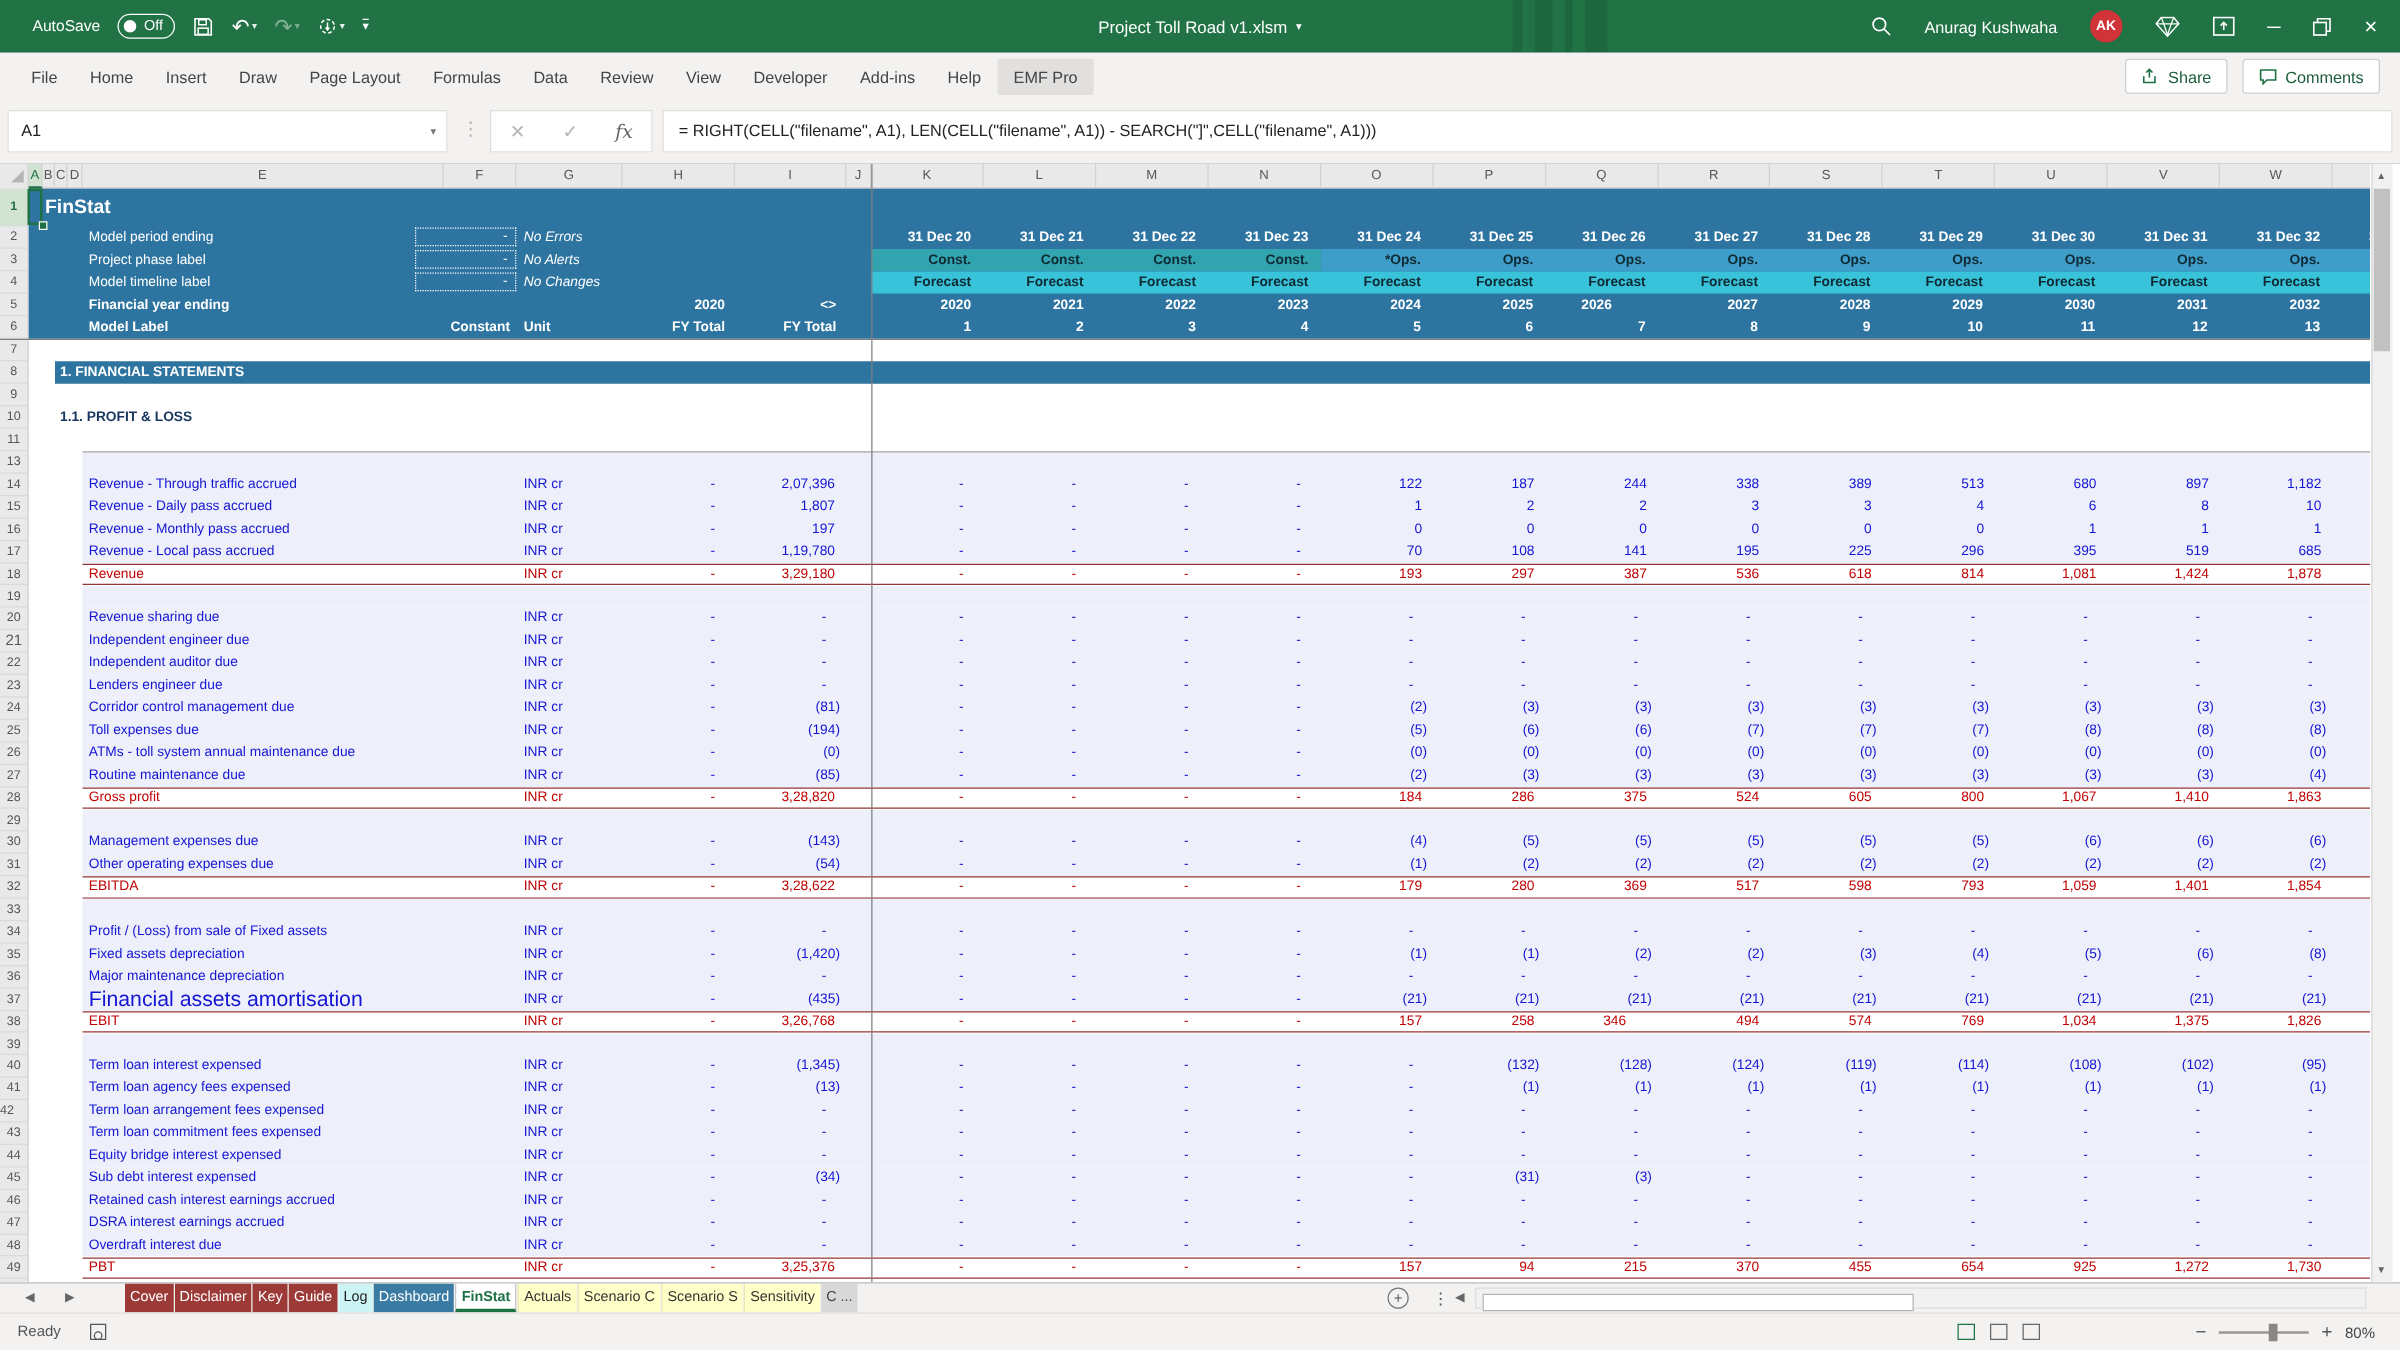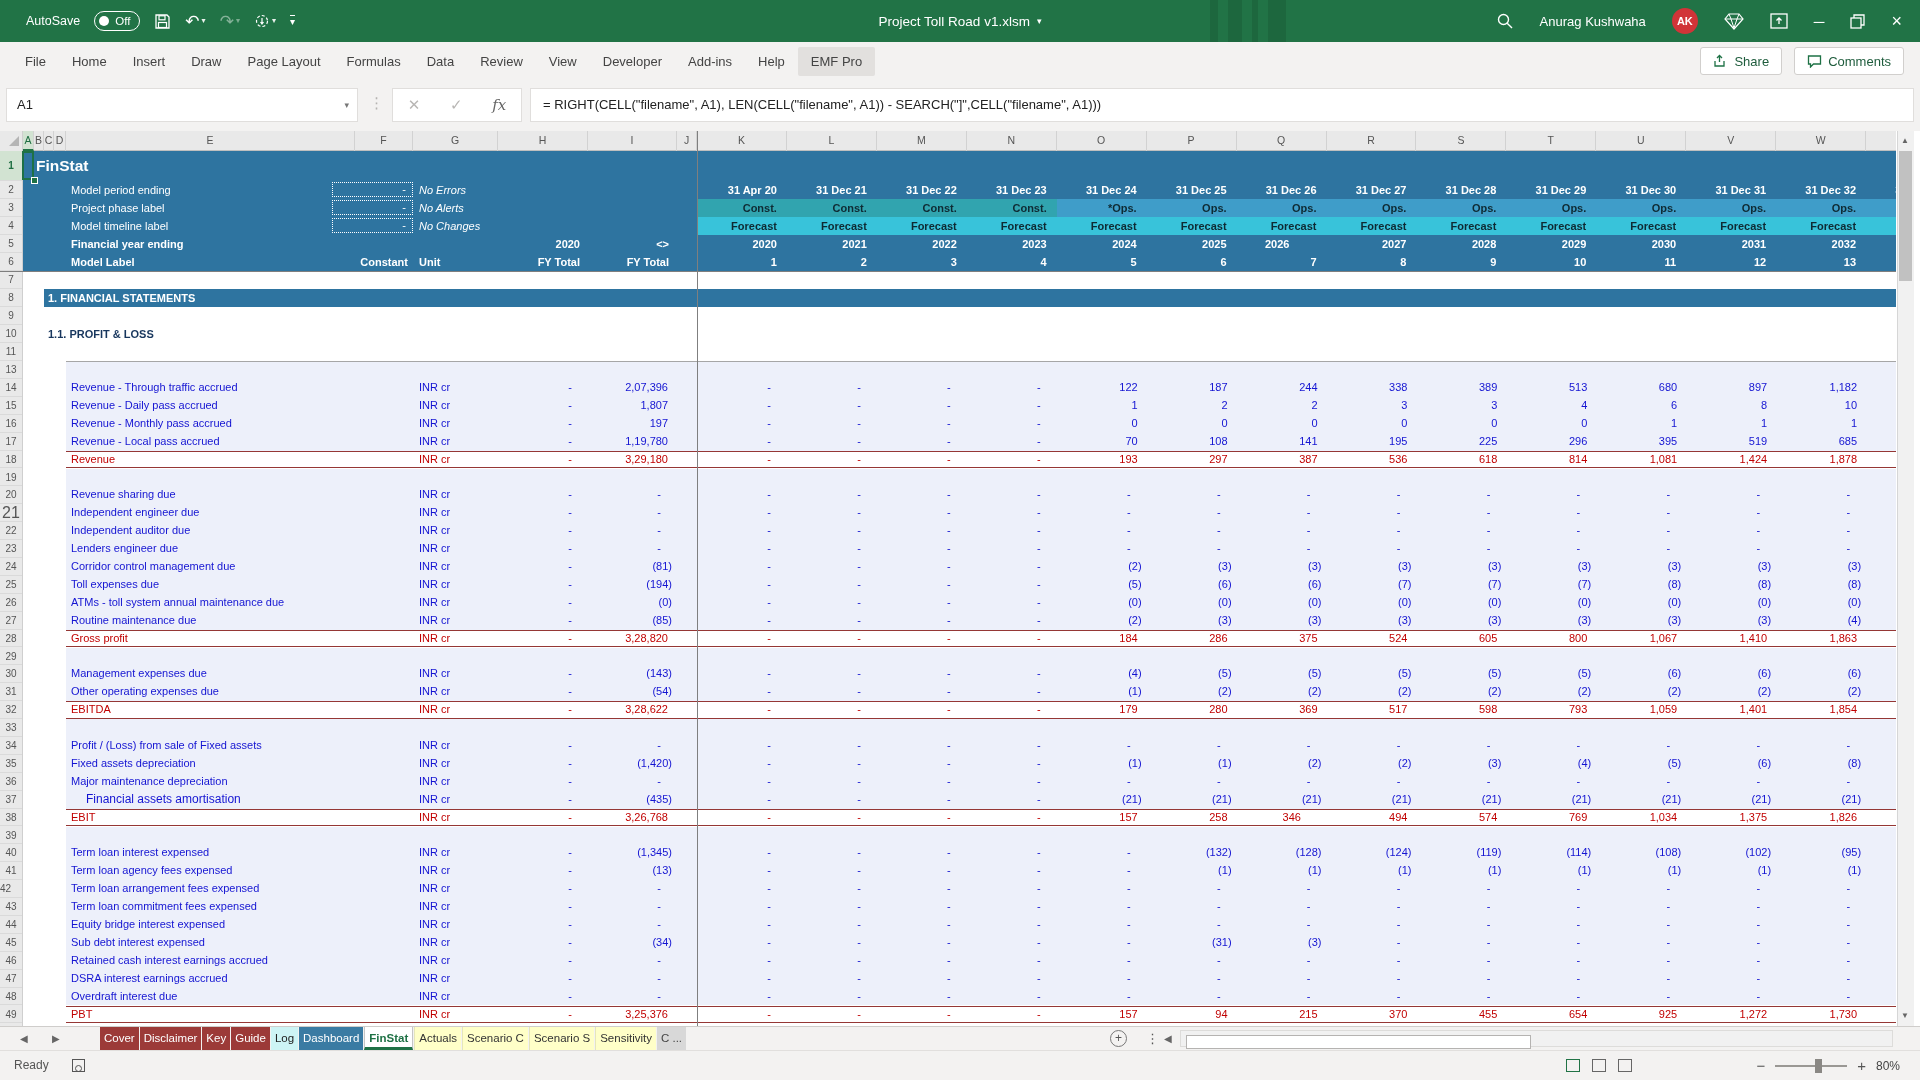--- a/index.html
+++ b/index.html
@@ -230,21 +230,21 @@
       <div style="position: absolute; left: 0px; top: 194px; width: 22px; height: 18px; line-height: 18px; text-align: center; font-size: 10px; color: rgb(85, 85, 85); background: transparent; border-bottom: 1px solid rgb(218, 218, 218); box-sizing: border-box; font-weight: normal;">10</div>
       <div style="position: absolute; left: 0px; top: 212px; width: 22px; height: 18px; line-height: 18px; text-align: center; font-size: 10px; color: rgb(85, 85, 85); background: transparent; border-bottom: 1px solid rgb(218, 218, 218); box-sizing: border-box; font-weight: normal;">11</div>
       <div style="position: absolute; left: 0px; top: 230px; width: 22px; height: 18px; line-height: 18px; text-align: center; font-size: 10px; color: rgb(85, 85, 85); background: transparent; border-bottom: 1px solid rgb(218, 218, 218); box-sizing: border-box; font-weight: normal;">13</div>
       <div style="position: absolute; left: 0px; top: 248px; width: 22px; height: 17.9px; line-height: 17.9px; text-align: center; font-size: 10px; color: rgb(85, 85, 85); background: transparent; border-bottom: 1px solid rgb(218, 218, 218); box-sizing: border-box; font-weight: normal;">14</div>
       <div style="position: absolute; left: 0px; top: 265.9px; width: 22px; height: 17.9px; line-height: 17.9px; text-align: center; font-size: 10px; color: rgb(85, 85, 85); background: transparent; border-bottom: 1px solid rgb(218, 218, 218); box-sizing: border-box; font-weight: normal;">15</div>
       <div style="position: absolute; left: 0px; top: 283.8px; width: 22px; height: 17.9px; line-height: 17.9px; text-align: center; font-size: 10px; color: rgb(85, 85, 85); background: transparent; border-bottom: 1px solid rgb(218, 218, 218); box-sizing: border-box; font-weight: normal;">16</div>
       <div style="position: absolute; left: 0px; top: 301.7px; width: 22px; height: 17.9px; line-height: 17.9px; text-align: center; font-size: 10px; color: rgb(85, 85, 85); background: transparent; border-bottom: 1px solid rgb(218, 218, 218); box-sizing: border-box; font-weight: normal;">17</div>
       <div style="position: absolute; left: 0px; top: 319.6px; width: 22px; height: 17.9px; line-height: 17.9px; text-align: center; font-size: 10px; color: rgb(85, 85, 85); background: transparent; border-bottom: 1px solid rgb(218, 218, 218); box-sizing: border-box; font-weight: normal;">18</div>
       <div style="position: absolute; left: 0px; top: 337.5px; width: 22px; height: 17.9px; line-height: 17.9px; text-align: center; font-size: 10px; color: rgb(85, 85, 85); background: transparent; border-bottom: 1px solid rgb(218, 218, 218); box-sizing: border-box; font-weight: normal;">19</div>
       <div style="position: absolute; left: 0px; top: 355.4px; width: 22px; height: 17.9px; line-height: 17.9px; text-align: center; font-size: 10px; color: rgb(85, 85, 85); background: transparent; border-bottom: 1px solid rgb(218, 218, 218); box-sizing: border-box; font-weight: normal;">20</div>
-      <div style="position: absolute; left: 0px; top: 373.3px; width: 22px; height: 17.9px; line-height: 17.9px; text-align: center; font-size: 16px; color: rgb(85, 85, 85); background: transparent; border-bottom: 1px solid rgb(218, 218, 218); box-sizing: border-box; font-weight: normal;">21</div>
+      <div style="position: absolute; left: 0px; top: 373.3px; width: 22px; height: 17.9px; line-height: 17.9px; text-align: center; font-size: 12px; color: rgb(85, 85, 85); background: transparent; border-bottom: 1px solid rgb(218, 218, 218); box-sizing: border-box; font-weight: normal;">21</div>
       <div style="position: absolute; left: 0px; top: 391.2px; width: 22px; height: 17.9px; line-height: 17.9px; text-align: center; font-size: 10px; color: rgb(85, 85, 85); background: transparent; border-bottom: 1px solid rgb(218, 218, 218); box-sizing: border-box; font-weight: normal;">22</div>
       <div style="position: absolute; left: 0px; top: 409.1px; width: 22px; height: 17.9px; line-height: 17.9px; text-align: center; font-size: 10px; color: rgb(85, 85, 85); background: transparent; border-bottom: 1px solid rgb(218, 218, 218); box-sizing: border-box; font-weight: normal;">23</div>
       <div style="position: absolute; left: 0px; top: 427px; width: 22px; height: 17.9px; line-height: 17.9px; text-align: center; font-size: 10px; color: rgb(85, 85, 85); background: transparent; border-bottom: 1px solid rgb(218, 218, 218); box-sizing: border-box; font-weight: normal;">24</div>
       <div style="position: absolute; left: 0px; top: 444.9px; width: 22px; height: 17.9px; line-height: 17.9px; text-align: center; font-size: 10px; color: rgb(85, 85, 85); background: transparent; border-bottom: 1px solid rgb(218, 218, 218); box-sizing: border-box; font-weight: normal;">25</div>
       <div style="position: absolute; left: 0px; top: 462.8px; width: 22px; height: 17.9px; line-height: 17.9px; text-align: center; font-size: 10px; color: rgb(85, 85, 85); background: transparent; border-bottom: 1px solid rgb(218, 218, 218); box-sizing: border-box; font-weight: normal;">26</div>
       <div style="position: absolute; left: 0px; top: 480.7px; width: 22px; height: 17.9px; line-height: 17.9px; text-align: center; font-size: 10px; color: rgb(85, 85, 85); background: transparent; border-bottom: 1px solid rgb(218, 218, 218); box-sizing: border-box; font-weight: normal;">27</div>
       <div style="position: absolute; left: 0px; top: 498.6px; width: 22px; height: 17.9px; line-height: 17.9px; text-align: center; font-size: 10px; color: rgb(85, 85, 85); background: transparent; border-bottom: 1px solid rgb(218, 218, 218); box-sizing: border-box; font-weight: normal;">28</div>
       <div style="position: absolute; left: 0px; top: 516.5px; width: 22px; height: 17.9px; line-height: 17.9px; text-align: center; font-size: 10px; color: rgb(85, 85, 85); background: transparent; border-bottom: 1px solid rgb(218, 218, 218); box-sizing: border-box; font-weight: normal;">29</div>
       <div style="position: absolute; left: 0px; top: 534.4px; width: 22px; height: 17.9px; line-height: 17.9px; text-align: center; font-size: 10px; color: rgb(85, 85, 85); background: transparent; border-bottom: 1px solid rgb(218, 218, 218); box-sizing: border-box; font-weight: normal;">30</div>
       <div style="position: absolute; left: 0px; top: 552.3px; width: 22px; height: 17.9px; line-height: 17.9px; text-align: center; font-size: 10px; color: rgb(85, 85, 85); background: transparent; border-bottom: 1px solid rgb(218, 218, 218); box-sizing: border-box; font-weight: normal;">31</div>
@@ -287,21 +287,21 @@
       <div style="position: absolute; left: 419px; top: 86px; height: 18px; line-height: 18px; color: rgb(255, 255, 255); font-size: 11px; font-style: italic;">No Changes</div>
       <div style="position: absolute; left: 71px; top: 104px; height: 18px; line-height: 18px; color: rgb(255, 255, 255); font-size: 11px; font-weight: bold;">Financial year ending</div>
       <div style="position: absolute; left: 498px; top: 104px; width: 82px; height: 18px; line-height: 18px; text-align: right; color: rgb(255, 255, 255); font-size: 11px; font-weight: bold;">2020</div>
       <div style="position: absolute; left: 588px; top: 104px; width: 81px; height: 18px; line-height: 18px; text-align: right; color: rgb(255, 255, 255); font-size: 11px; font-weight: bold;">&lt;&gt;</div>
       <div style="position: absolute; left: 71px; top: 122px; height: 18px; line-height: 18px; color: rgb(255, 255, 255); font-size: 11px; font-weight: bold;">Model Label</div>
       <div style="position: absolute; left: 355px; top: 122px; width: 53px; height: 18px; line-height: 18px; text-align: right; color: rgb(255, 255, 255); font-size: 11px; font-weight: bold;">Constant</div>
       <div style="position: absolute; left: 419px; top: 122px; height: 18px; line-height: 18px; color: rgb(255, 255, 255); font-size: 11px; font-weight: bold;">Unit</div>
       <div style="position: absolute; left: 498px; top: 122px; width: 82px; height: 18px; line-height: 18px; text-align: right; color: rgb(255, 255, 255); font-size: 11px; font-weight: bold;">FY Total</div>
       <div style="position: absolute; left: 588px; top: 122px; width: 81px; height: 18px; line-height: 18px; text-align: right; color: rgb(255, 255, 255); font-size: 11px; font-weight: bold;">FY Total</div>
       <div style="position: absolute; left: 697px; top: 50px; width: 1199px; height: 18px; overflow: hidden;">
-        <div style="position: absolute; left: 0px; top: 0px; width: 79.93px; height: 18px; line-height: 18px; text-align: right; color: rgb(255, 255, 255); font-size: 11px; font-weight: bold;">31 Apr 20</div>
+        <div style="position: absolute; left: 0px; top: 0px; width: 79.93px; height: 18px; line-height: 18px; text-align: right; color: rgb(255, 255, 255); font-size: 11px; font-weight: bold;">31 Dec 20</div>
         <div style="position: absolute; left: 89.93px; top: 0px; width: 79.93px; height: 18px; line-height: 18px; text-align: right; color: rgb(255, 255, 255); font-size: 11px; font-weight: bold;">31 Dec 21</div>
         <div style="position: absolute; left: 179.86px; top: 0px; width: 79.93px; height: 18px; line-height: 18px; text-align: right; color: rgb(255, 255, 255); font-size: 11px; font-weight: bold;">31 Dec 22</div>
         <div style="position: absolute; left: 269.79px; top: 0px; width: 79.93px; height: 18px; line-height: 18px; text-align: right; color: rgb(255, 255, 255); font-size: 11px; font-weight: bold;">31 Dec 23</div>
         <div style="position: absolute; left: 359.72px; top: 0px; width: 79.93px; height: 18px; line-height: 18px; text-align: right; color: rgb(255, 255, 255); font-size: 11px; font-weight: bold;">31 Dec 24</div>
         <div style="position: absolute; left: 449.65px; top: 0px; width: 79.93px; height: 18px; line-height: 18px; text-align: right; color: rgb(255, 255, 255); font-size: 11px; font-weight: bold;">31 Dec 25</div>
         <div style="position: absolute; left: 539.58px; top: 0px; width: 79.93px; height: 18px; line-height: 18px; text-align: right; color: rgb(255, 255, 255); font-size: 11px; font-weight: bold;">31 Dec 26</div>
         <div style="position: absolute; left: 629.51px; top: 0px; width: 79.93px; height: 18px; line-height: 18px; text-align: right; color: rgb(255, 255, 255); font-size: 11px; font-weight: bold;">31 Dec 27</div>
         <div style="position: absolute; left: 719.44px; top: 0px; width: 79.93px; height: 18px; line-height: 18px; text-align: right; color: rgb(255, 255, 255); font-size: 11px; font-weight: bold;">31 Dec 28</div>
         <div style="position: absolute; left: 809.37px; top: 0px; width: 79.93px; height: 18px; line-height: 18px; text-align: right; color: rgb(255, 255, 255); font-size: 11px; font-weight: bold;">31 Dec 29</div>
         <div style="position: absolute; left: 899.3px; top: 0px; width: 79.93px; height: 18px; line-height: 18px; text-align: right; color: rgb(255, 255, 255); font-size: 11px; font-weight: bold;">31 Dec 30</div>
@@ -777,21 +777,21 @@
         <div style="position: absolute; left: 449.65px; top: 0px; width: 73.93px; height: 17.9px; line-height: 17.9px; text-align: right; color: rgb(20, 20, 210); font-size: 11px;">-</div>
         <div style="position: absolute; left: 539.58px; top: 0px; width: 73.93px; height: 17.9px; line-height: 17.9px; text-align: right; color: rgb(20, 20, 210); font-size: 11px;">-</div>
         <div style="position: absolute; left: 629.51px; top: 0px; width: 73.93px; height: 17.9px; line-height: 17.9px; text-align: right; color: rgb(20, 20, 210); font-size: 11px;">-</div>
         <div style="position: absolute; left: 719.44px; top: 0px; width: 73.93px; height: 17.9px; line-height: 17.9px; text-align: right; color: rgb(20, 20, 210); font-size: 11px;">-</div>
         <div style="position: absolute; left: 809.37px; top: 0px; width: 73.93px; height: 17.9px; line-height: 17.9px; text-align: right; color: rgb(20, 20, 210); font-size: 11px;">-</div>
         <div style="position: absolute; left: 899.3px; top: 0px; width: 73.93px; height: 17.9px; line-height: 17.9px; text-align: right; color: rgb(20, 20, 210); font-size: 11px;">-</div>
         <div style="position: absolute; left: 989.23px; top: 0px; width: 73.93px; height: 17.9px; line-height: 17.9px; text-align: right; color: rgb(20, 20, 210); font-size: 11px;">-</div>
         <div style="position: absolute; left: 1079.16px; top: 0px; width: 73.93px; height: 17.9px; line-height: 17.9px; text-align: right; color: rgb(20, 20, 210); font-size: 11px;">-</div>
       </div>
       <div style="position: absolute; left: 66px; top: 659.7px; width: 1830px; height: 17.9px; box-sizing: border-box; background: rgb(237, 240, 250);"></div>
-      <div style="position: absolute; left: 86px; top: 659.7px; height: 17.9px; line-height: 17.9px; color: rgb(20, 20, 210); font-size: 12px; white-space: nowrap;">Financial assets amortisation</div>
+      <div style="position: absolute; left: 71px; top: 659.7px; height: 17.9px; line-height: 17.9px; color: rgb(20, 20, 210); font-size: 17px; white-space: nowrap;">Financial assets amortisation</div>
       <div style="position: absolute; left: 419px; top: 659.7px; height: 17.9px; line-height: 17.9px; color: rgb(20, 20, 210); font-size: 11px;">INR cr</div>
       <div style="position: absolute; left: 498px; top: 659.7px; width: 74px; height: 17.9px; line-height: 17.9px; text-align: right; color: rgb(20, 20, 210); font-size: 11px;">-</div>
       <div style="position: absolute; left: 588px; top: 659.7px; width: 84px; height: 17.9px; line-height: 17.9px; text-align: right; color: rgb(20, 20, 210); font-size: 11px;">(435)</div>
       <div style="position: absolute; left: 697px; top: 659.7px; width: 1199px; height: 17.9px; overflow: hidden;">
         <div style="position: absolute; left: 0px; top: 0px; width: 73.93px; height: 17.9px; line-height: 17.9px; text-align: right; color: rgb(20, 20, 210); font-size: 11px;">-</div>
         <div style="position: absolute; left: 89.93px; top: 0px; width: 73.93px; height: 17.9px; line-height: 17.9px; text-align: right; color: rgb(20, 20, 210); font-size: 11px;">-</div>
         <div style="position: absolute; left: 179.86px; top: 0px; width: 73.93px; height: 17.9px; line-height: 17.9px; text-align: right; color: rgb(20, 20, 210); font-size: 11px;">-</div>
         <div style="position: absolute; left: 269.79px; top: 0px; width: 73.93px; height: 17.9px; line-height: 17.9px; text-align: right; color: rgb(20, 20, 210); font-size: 11px;">-</div>
         <div style="position: absolute; left: 359.72px; top: 0px; width: 84.93px; height: 17.9px; line-height: 17.9px; text-align: right; color: rgb(20, 20, 210); font-size: 11px;">(21)</div>
         <div style="position: absolute; left: 449.65px; top: 0px; width: 84.93px; height: 17.9px; line-height: 17.9px; text-align: right; color: rgb(20, 20, 210); font-size: 11px;">(21)</div>

